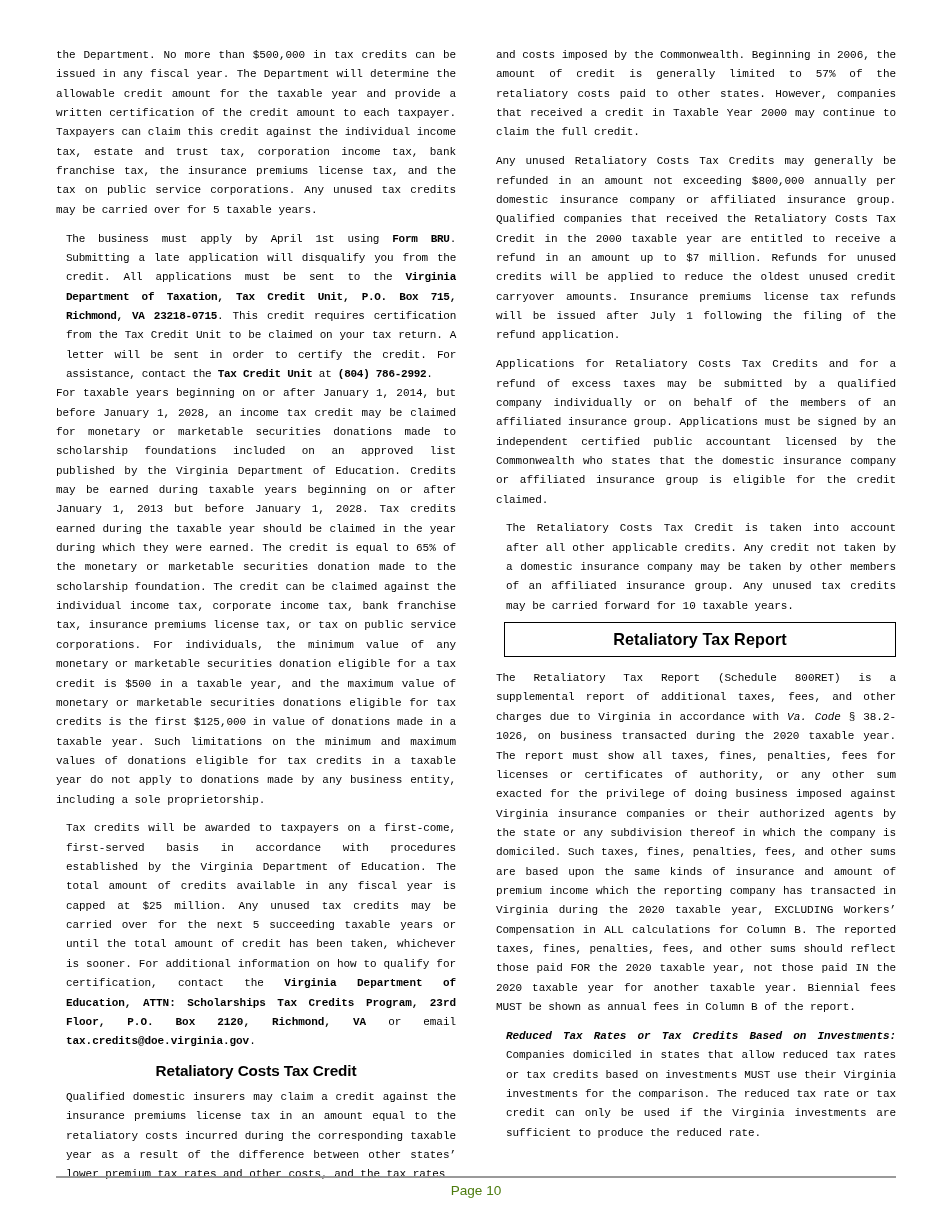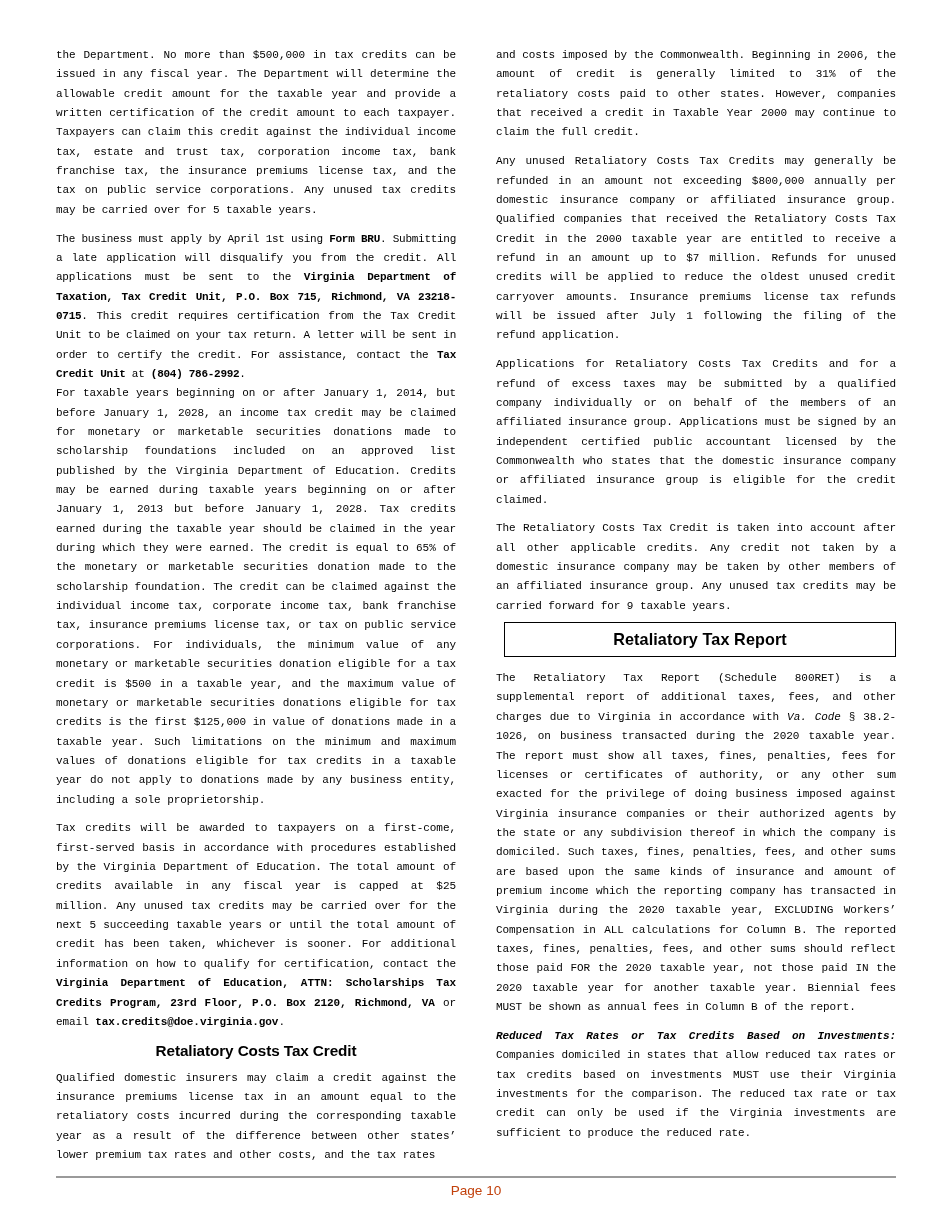--- a/index.html
+++ b/index.html
@@ -43,20 +43,21 @@
     letter-spacing: -0.06px;
     -webkit-hyphens: none;
     hyphens: none;
     font-family: Liberation Mono, monospace;
   }
   p.body.tight {
     letter-spacing: -0.28px;
   }
   p.body.last {
     margin-bottom: 0;
+    margin-left: 10px;
   }
   h2.section-heading {
     font-size: 15.3px;
     line-height: 19px;
     font-weight: bold;
     text-align: center;
     margin: 9px 0 8.5px 0;
     letter-spacing: -0.1px;
   }
   .boxed-heading {
@@ -82,21 +83,21 @@
     height: 2.2px;
     background: #9a9a9a;
   }
   .footer {
     position: absolute;
     left: 56px;
     top: 1183px;
     width: 840px;
     text-align: center;
     font-size: 13.6px;
-    color: #c2410c;
+    color: #4d7c0f;
   }
 </style>
 </head>
 <body>
 
 <div class="page">
 
   <div class="columns">
 
     <div class="col">
@@ -113,24 +114,24 @@
 
       <h2 class="section-heading">Retaliatory Costs Tax Credit</h2>
 
       <div>
           <p class="body last"><span>Qualified domestic insurers may claim a credit against the insurance premiums license tax in an amount equal to the retaliatory costs incurred during the corresponding taxable year as a result of the difference between other states’ lower premium tax rates and other costs, and the tax rates</span></p>
         </div>
     </div>
 
     <div class="col">
       <div>
-          <p class="body"><span>and costs imposed by the Commonwealth. Beginning in 2006, the amount of credit is generally limited to 31% of the retaliatory costs paid to other states. However, companies that received a credit in Taxable Year 2000 may continue to claim the full credit.</span></p>
+          <p class="body"><span>and costs imposed by the Commonwealth. Beginning in 2006, the amount of credit is generally limited to 57% of the retaliatory costs paid to other states. However, companies that received a credit in Taxable Year 2000 may continue to claim the full credit.</span></p>
           <p class="body"><span>Any unused Retaliatory Costs Tax Credits may generally be refunded in an amount not exceeding $800,000 annually per domestic insurance company or affiliated insurance group. Qualified companies that received the Retaliatory Costs Tax Credit in the 2000 taxable year are entitled to receive a refund in an amount up to $7 million. Refunds for unused credits will be applied to reduce the oldest unused credit carryover amounts. Insurance premiums license tax refunds will be issued after July 1 following the filing of the refund application.</span></p>
           <p class="body"><span>Applications for Retaliatory Costs Tax Credits and for a refund of excess taxes may be submitted by a qualified company individually or on behalf of the members of an affiliated insurance group. Applications must be signed by an independent certified public accountant licensed by the Commonwealth who states that the domestic insurance company or affiliated insurance group is eligible for the credit claimed.</span></p>
-          <p class="body last"><span>The Retaliatory Costs Tax Credit is taken into account after all other applicable credits. Any credit not taken by a domestic insurance company may be taken by other members of an affiliated insurance group. Any unused tax credits may be carried forward for 9 taxable years.</span></p>
+          <p class="body last"><span>The Retaliatory Costs Tax Credit is taken into account after all other applicable credits. Any credit not taken by a domestic insurance company may be taken by other members of an affiliated insurance group. Any unused tax credits may be carried forward for 10 taxable years.</span></p>
         </div>
 
       <div class="boxed-heading">
         <span class="boxed-title">Retaliatory Tax Report</span>
       </div>
 
       <div>
           <p class="body"><span>The Retaliatory Tax Report (Schedule 800RET) is a supplemental report of additional taxes, fees, and other charges due to Virginia in accordance with </span><i>Va. Code</i><span> § 38.2-1026, on business transacted during the 2020 taxable year. The report must show all taxes, fines, penalties, fees for licenses or certificates of authority, or any other sum exacted for the privilege of doing business imposed against Virginia insurance companies or their authorized agents by the state or any subdivision thereof in which the company is domiciled. Such taxes, fines, penalties, fees, and other sums are based upon the same kinds of insurance and amount of premium income which the reporting company has transacted in Virginia during the 2020 taxable year, EXCLUDING Workers’ Compensation in ALL calculations for Column B. The reported taxes, fines, penalties, fees, and other sums should reflect those paid FOR the 2020 taxable year, not those paid IN the 2020 taxable year for another taxable year. Biennial fees MUST be shown as annual fees in Column B of the report.</span></p>
           <p class="body last"><span class="bi">Reduced Tax Rates or Tax Credits Based on Investments:</span><span> Companies domiciled in states that allow reduced tax rates or tax credits based on investments MUST use their Virginia investments for the comparison. The reduced tax rate or tax credit can only be used if the Virginia investments are sufficient to produce the reduced rate.</span></p>
         </div>

